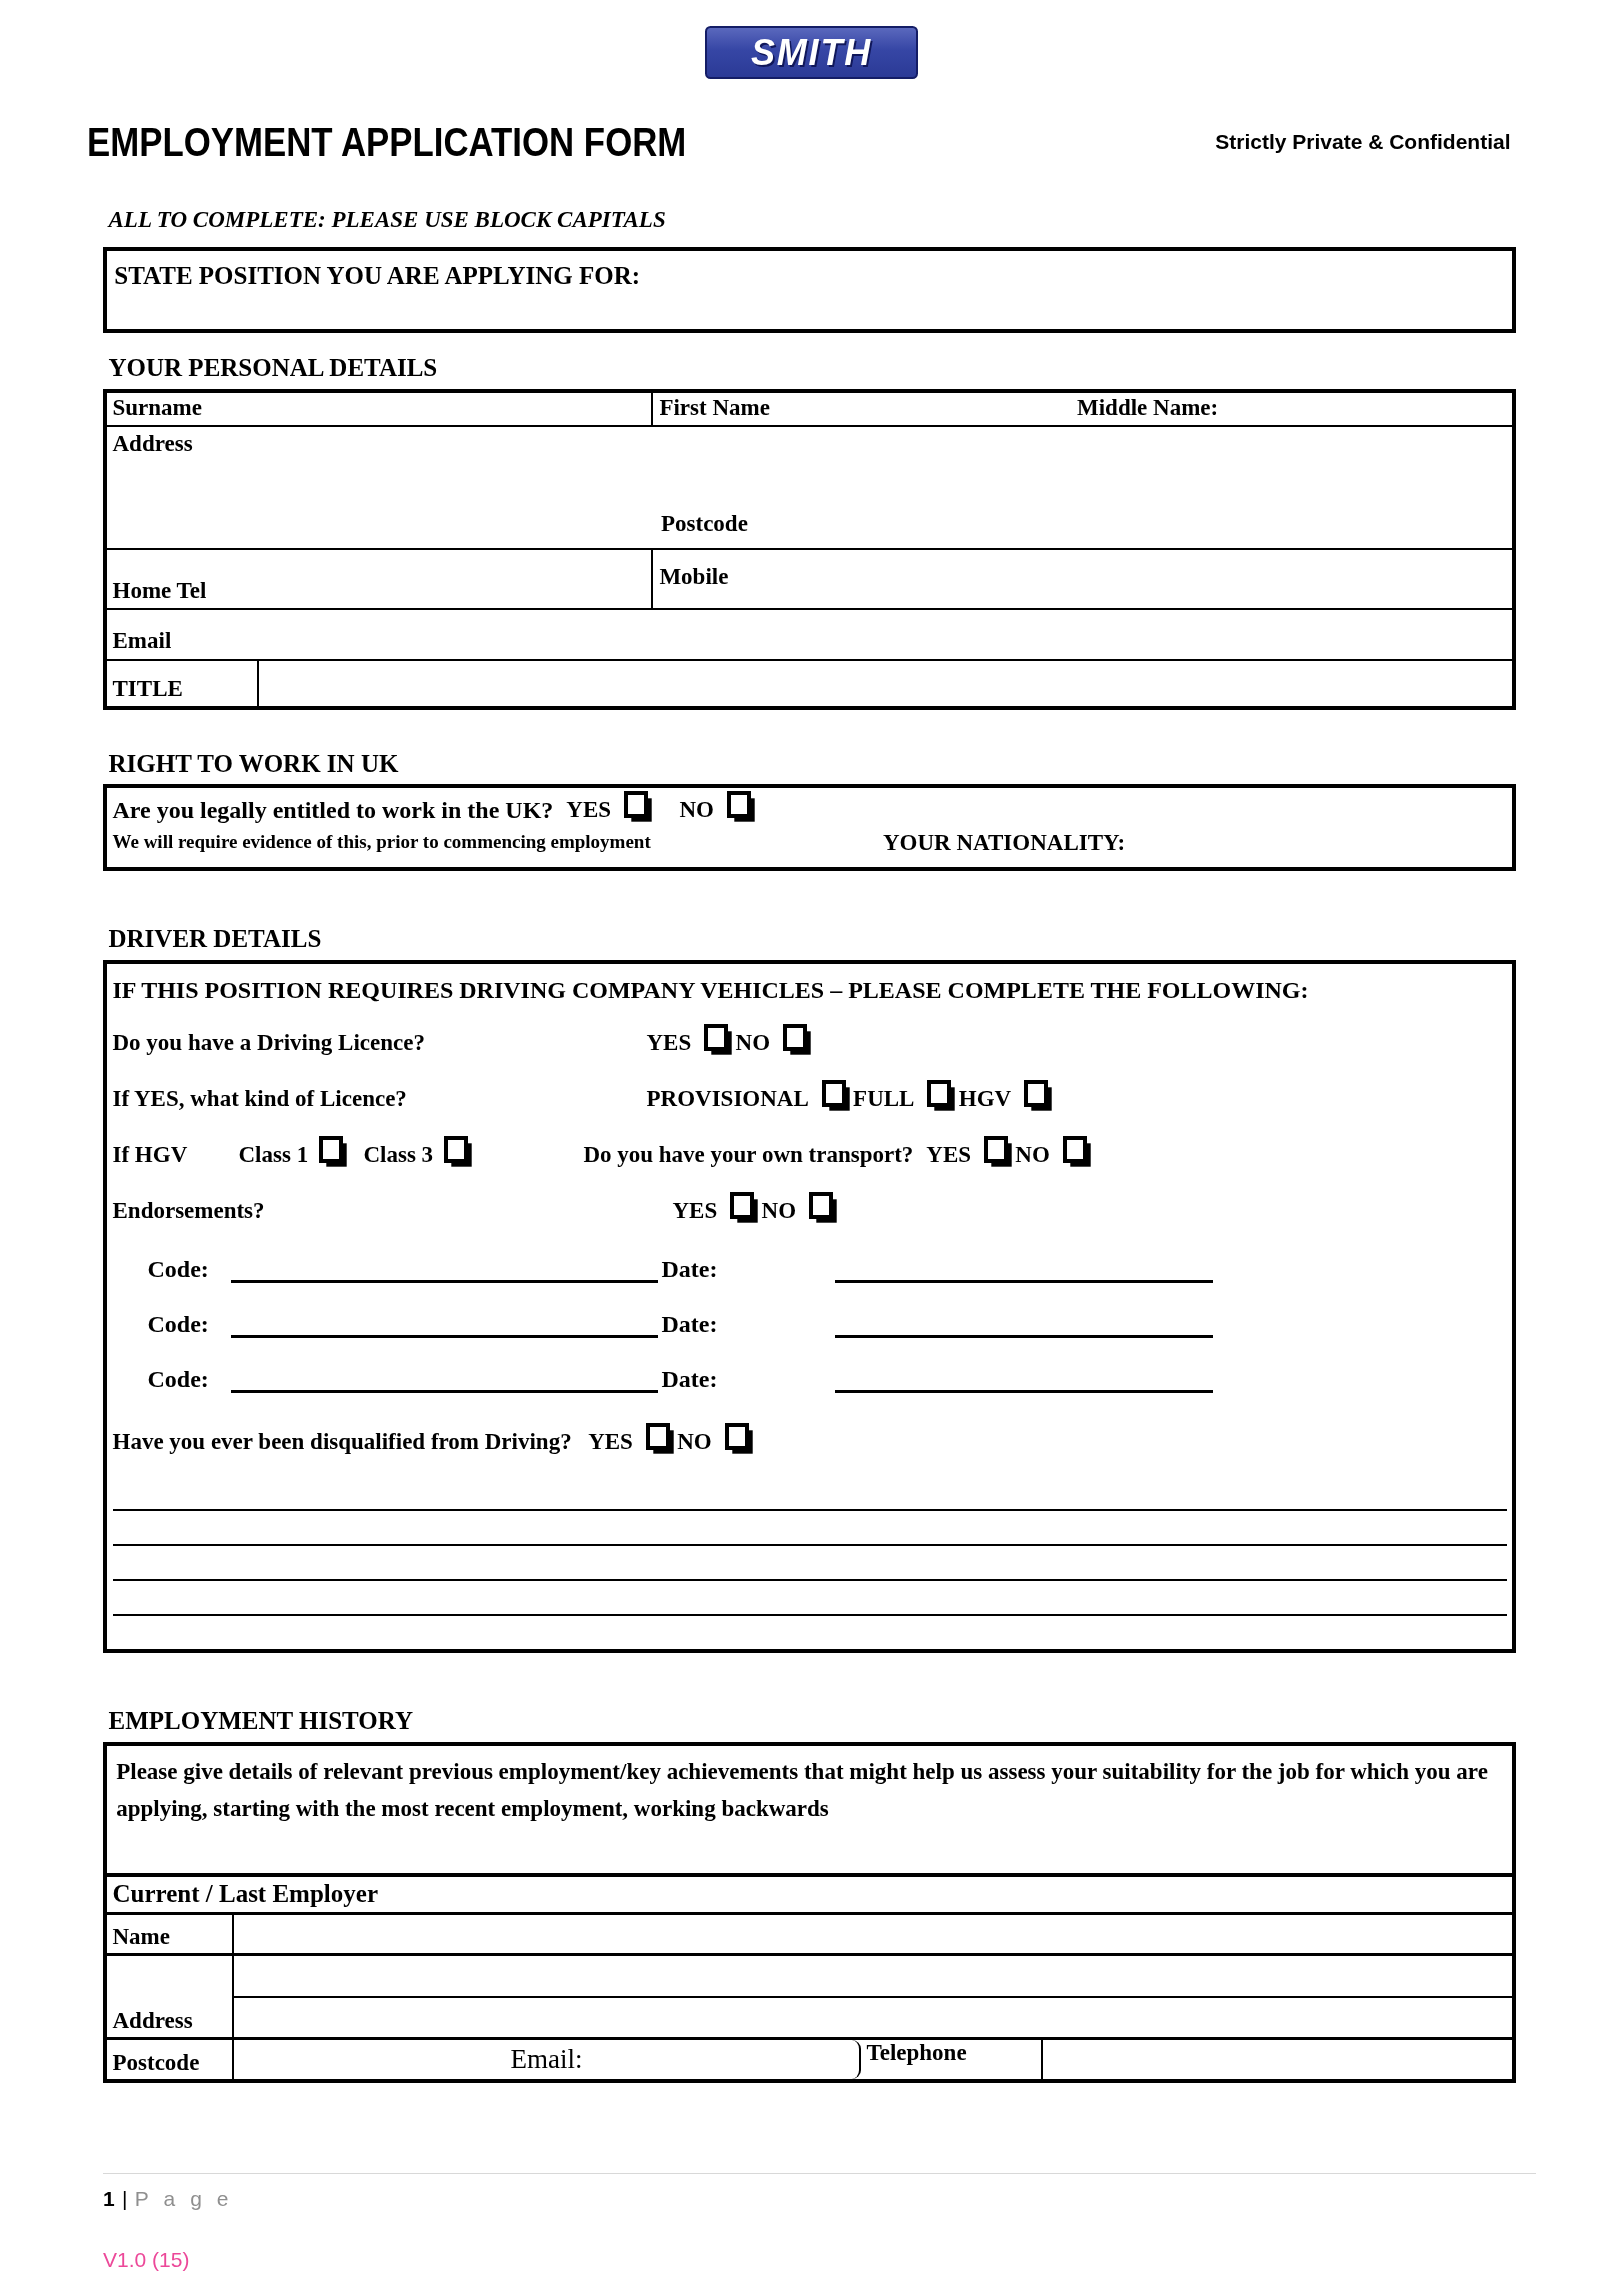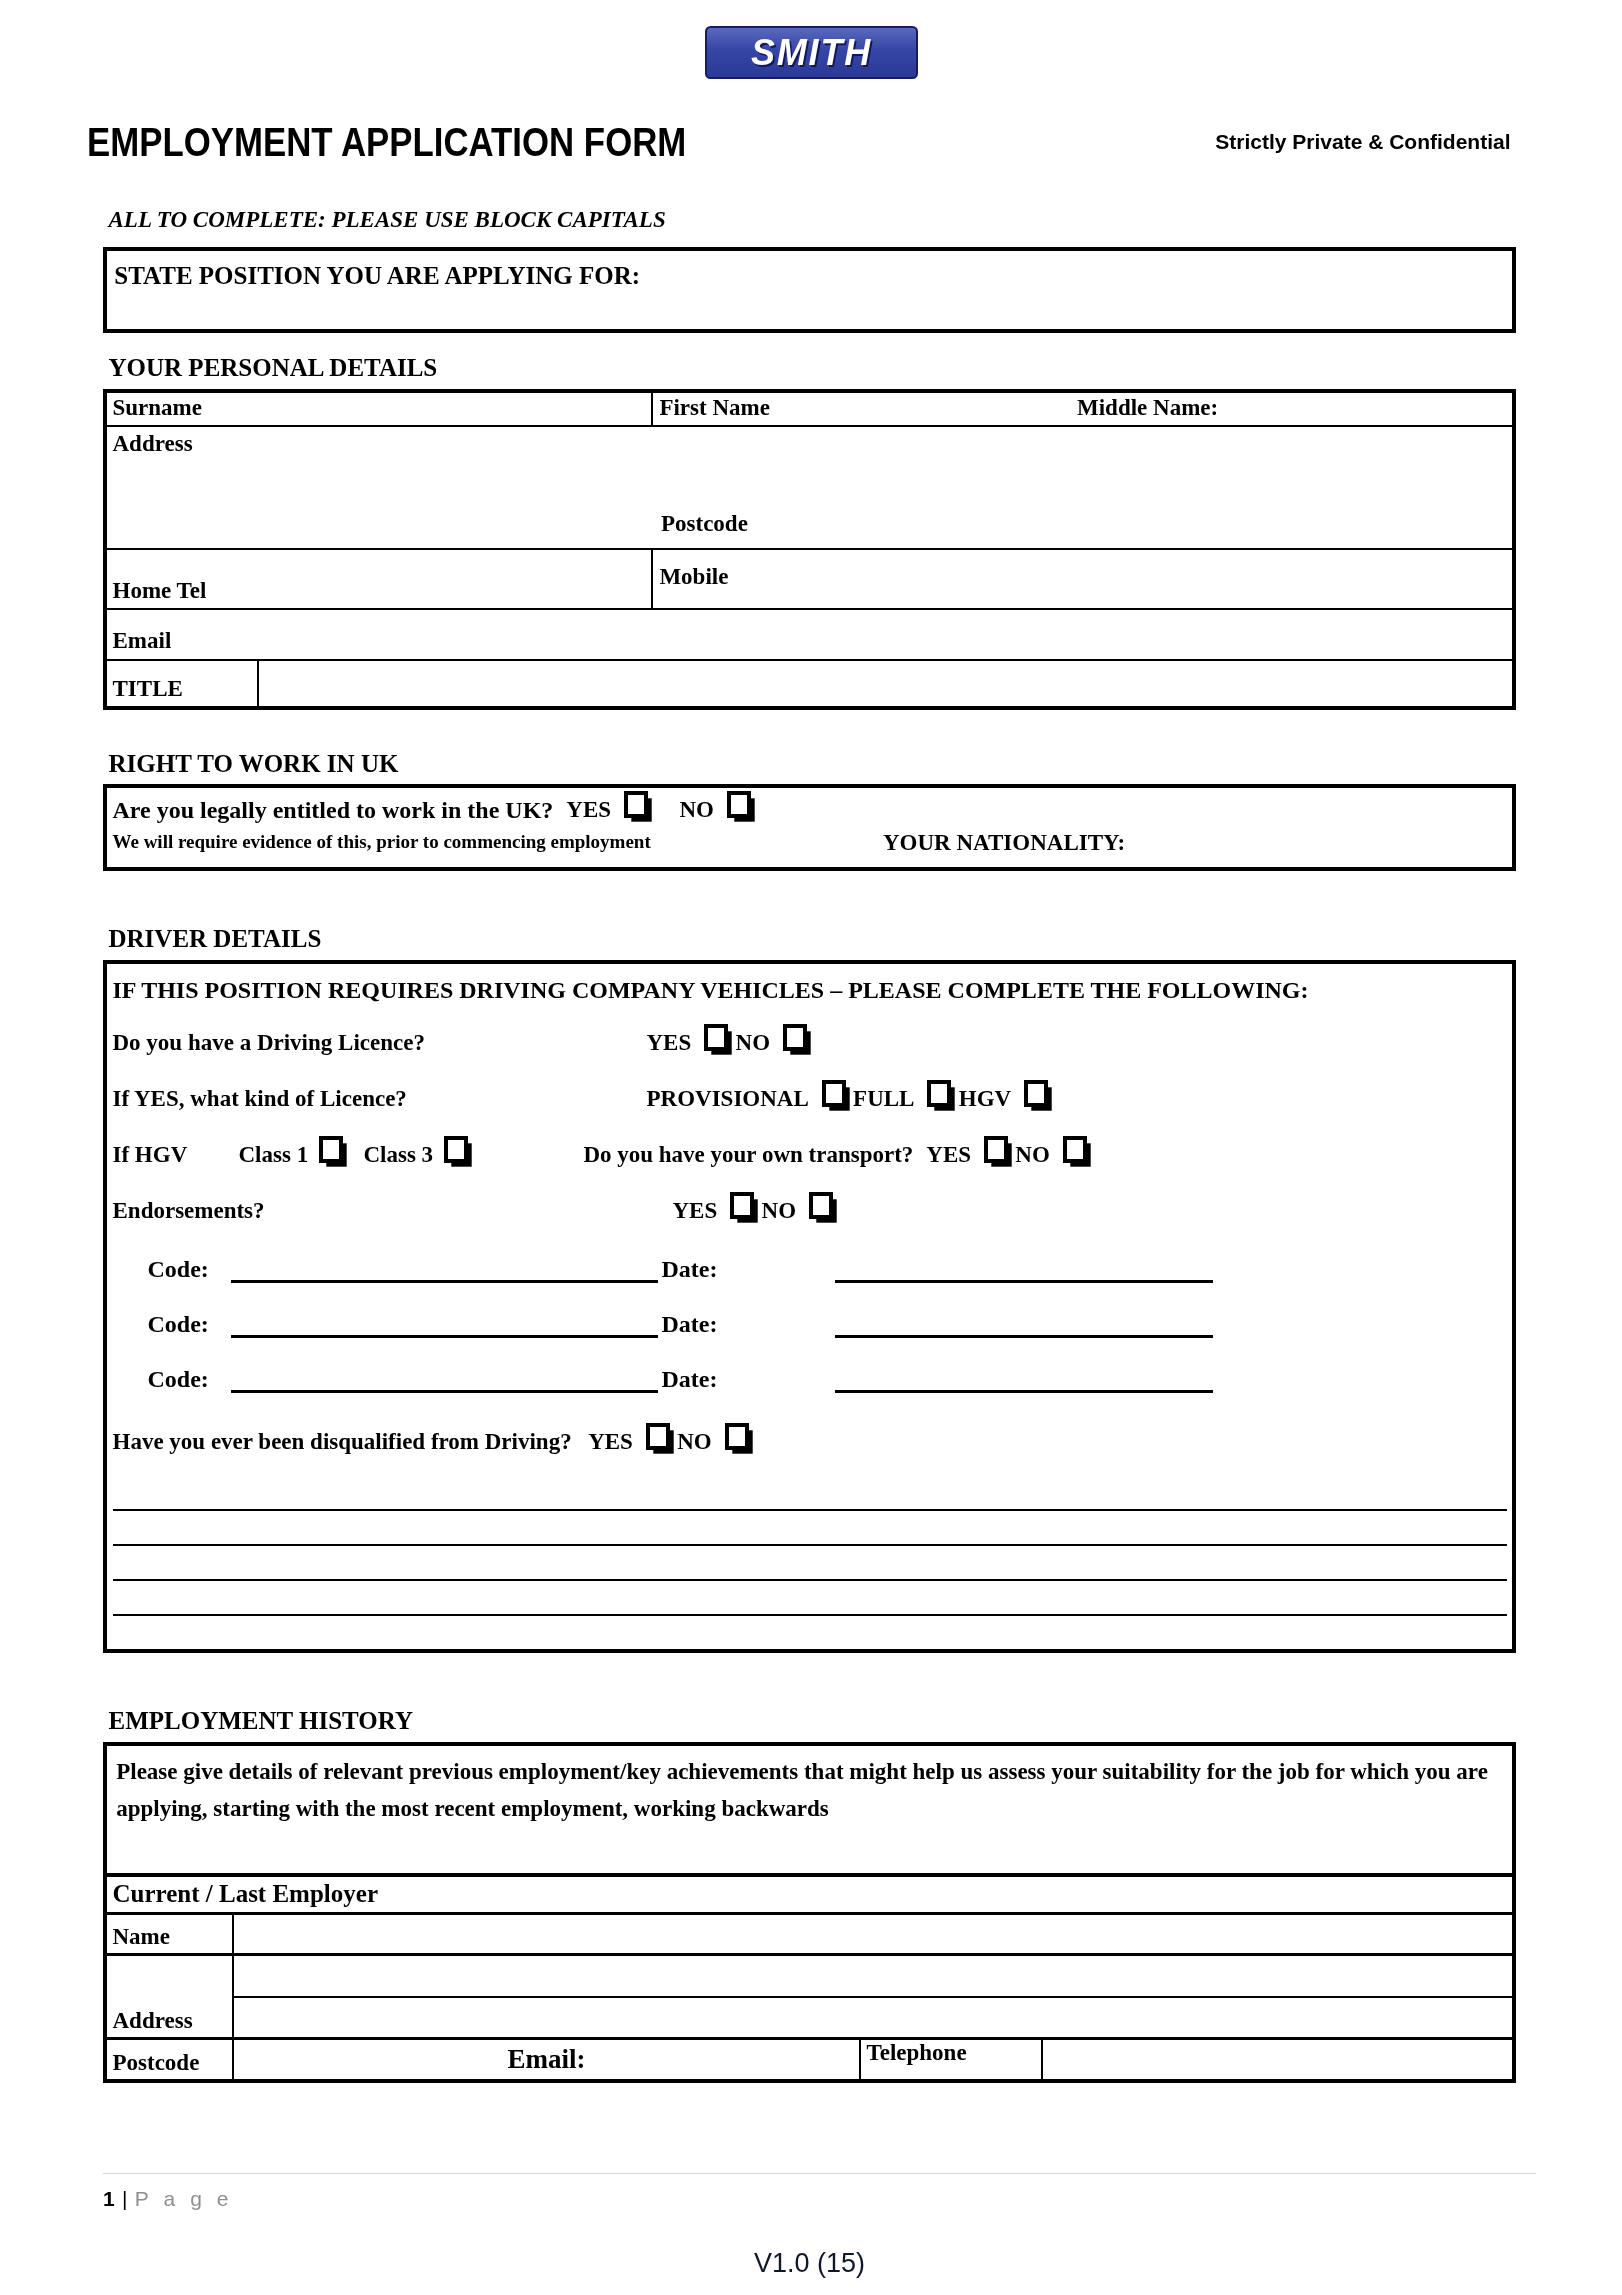--- a/index.html
+++ b/index.html
@@ -128,30 +128,30 @@
   .e-intro { min-height:127px; padding:7.3px 9.2px; font-weight:bold; font-size:23px; line-height:37px; }
   .e-current { border-top:4.6px solid #000; height:39px; font-weight:bold; font-size:25px; padding:2.8px 0 0 5.5px; }
   .e-row { display:flex; border-top:3.7px solid #000; }
   .e-name { height:41px;gap:12px; }
   .e-lblcell { width:127px; border-right:2.8px solid #000; font-weight:bold; font-size:23px; display:flex; align-items:flex-end; padding:0 0 3.7px 5.5px; }
   .e-fill { flex:1; }
   .e-addr-right { flex:1; display:flex; flex-direction:column; }
   .e-addr-line1 { height:42px; border-bottom:2.8px solid #000; }
   .e-addr-line2 { height:39px; }
   .e-postcode { height:42px; }
-  .e-emailcell { width:627px; border-right:2.8px solid #000; display:flex; align-items:center; justify-content:center; font-weight:bold; font-size:27px; }
+  .e-emailcell { width:627px; border-right:2.8px solid #000; display:flex; align-items:center; justify-content:center; font-weight:normal; font-size:27px;border-radius:9px; }
   .e-telcell { width:182px; border-right:2.8px solid #000; font-weight:bold; font-size:23px; display:flex; align-items:flex-start; padding-left:5.5px; }
 
   
   .foot-rule { margin-top:90px; border-top:1.8px solid #d8d8d8; width:1433px; }
   .page-line { margin-top:13px; font-family:"Liberation Sans", sans-serif; font-size:21px; }
   .page-num { font-weight:bold; color:#000; }
   .page-sep { color:#000; margin:0 7.3px; }
   .page-word { color:#8f8f8f; letter-spacing:4.6px; }
-  .version-line { margin-top:37px; font-family:"Liberation Sans", sans-serif; font-size:27px; color:#0f172a;text-align:center; }
+  .version-line { margin-top:37px; font-family:"Liberation Sans", sans-serif; font-size:21px; color:#ec4899; }
 </style>
 </head>
 <body>
 
 <div class="page">
   <div class="logo-row">
     <div class="logo">
       <span class="logo-text">SMITH</span>
     </div>
   </div>

